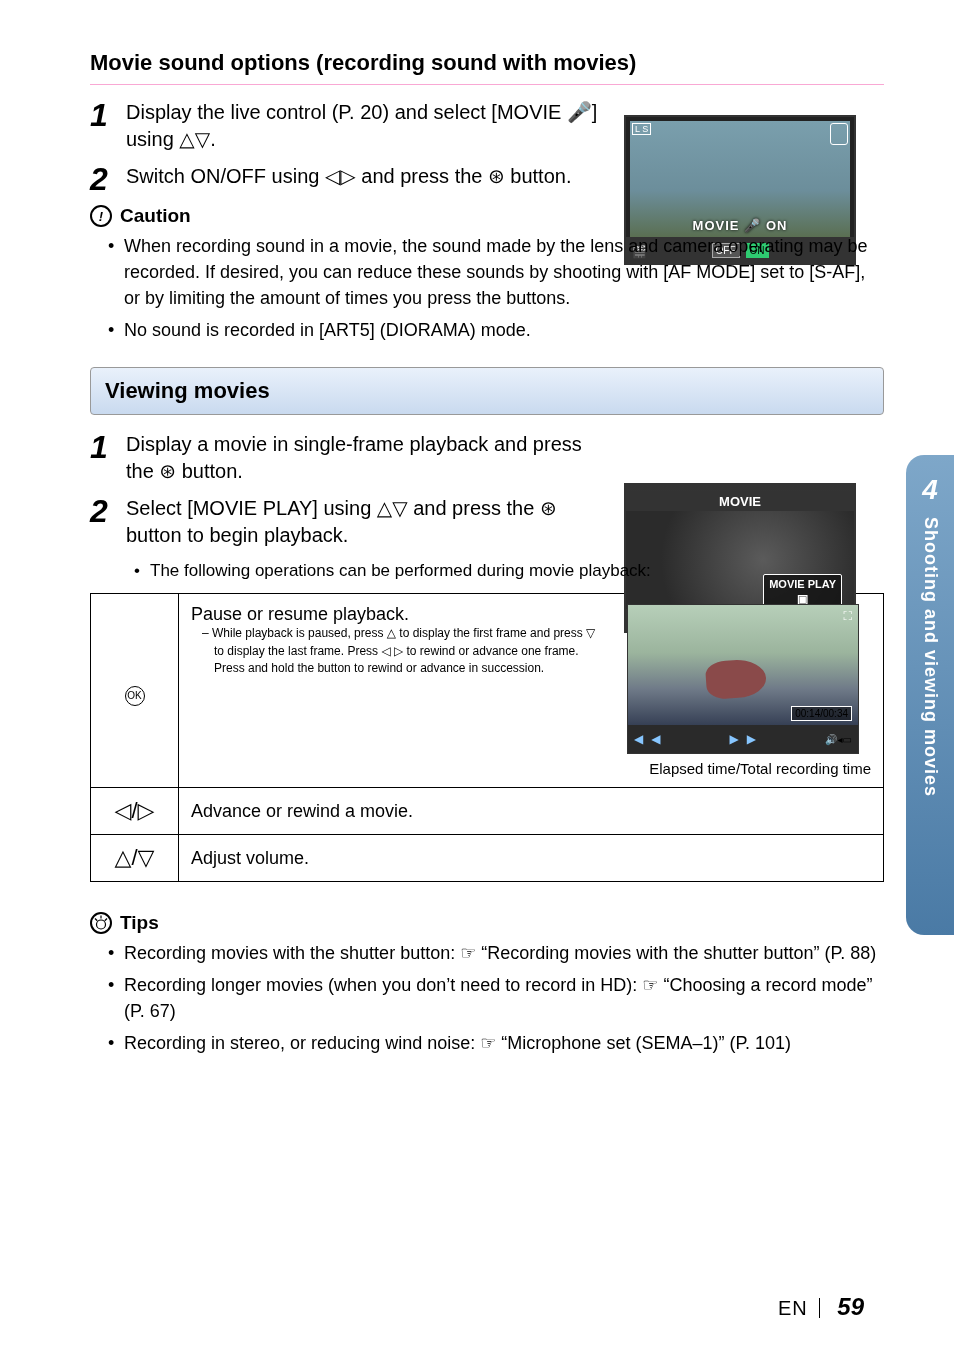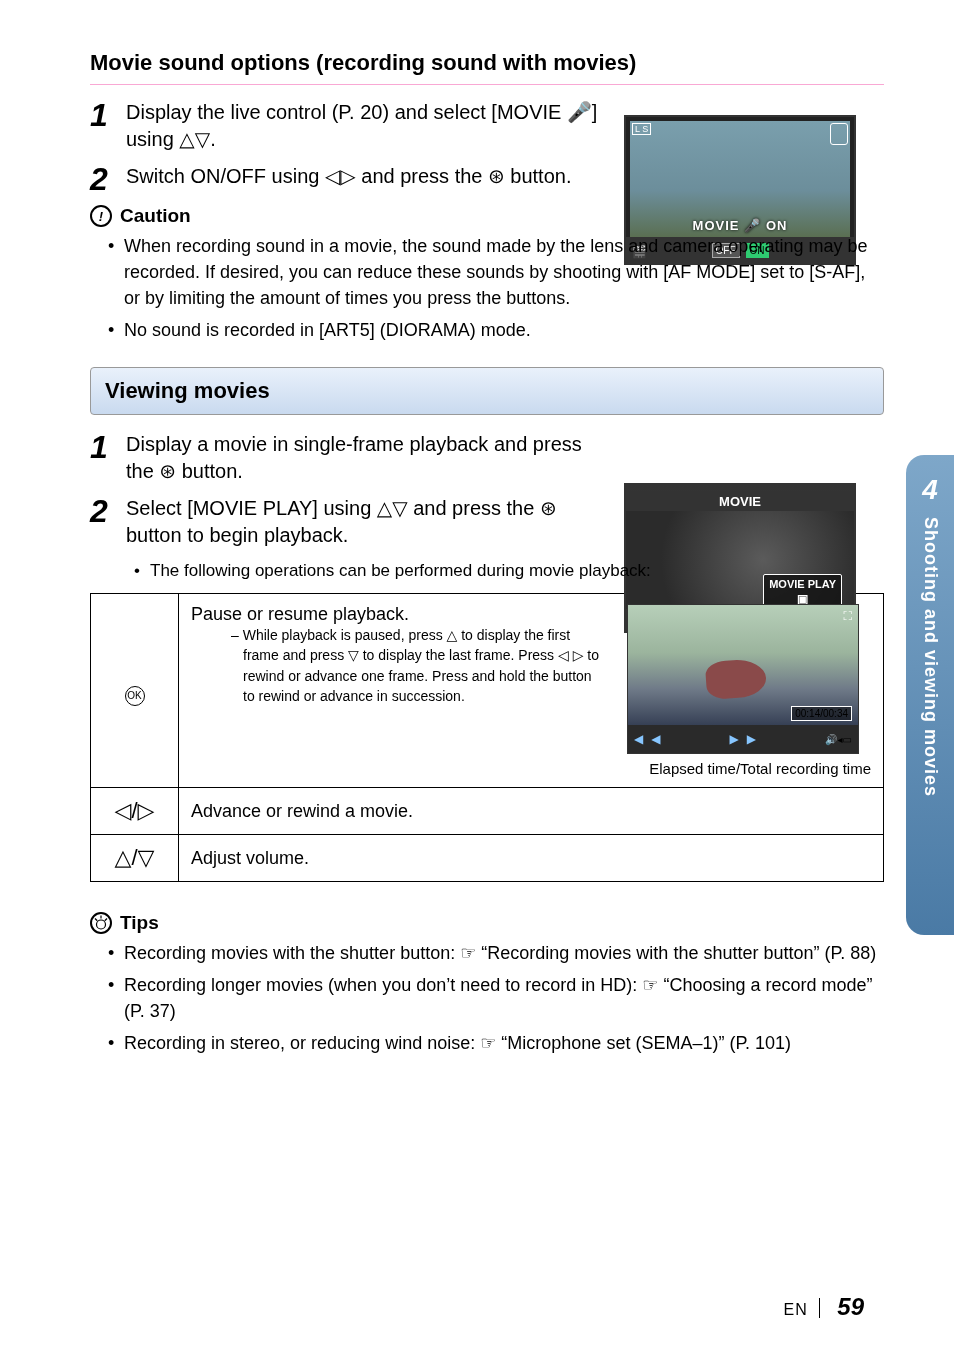--- a/index.html
+++ b/index.html
@@ -43,37 +43,37 @@
   .shot2-title { position: absolute; top: 6px; left: 0; right: 0; text-align: center; font-size: 13px; font-weight: 700; background: #333; padding: 3px 0; }
   .shot2-play { position: absolute; right: 12px; top: 78px; text-align: center; font-size: 11px; font-weight: 700; background: rgba(20,20,20,.85); padding: 3px 5px; border: 1px solid #fff; border-radius: 2px; margin-top: 11px; }
   .shot2-play-icon { text-align: center; font-size: 12px; margin-top: 2px; }
   .shot2-bottom { position: absolute; bottom: 0; left: 0; right: 0; height: 22px; background: #333; display: flex; justify-content: space-between; align-items: center; padding: 0 6px; font-size: 11px; }
   .shot2-bottom .kbd { border: 1px solid #fff; padding: 0 3px; font-size: 9px; margin-left: 2px; }
   .shot2-scene { position:absolute; top:26px; bottom:22px; left:0; right:0; background: radial-gradient(circle at 60% 50%, #5b5b5b 0%, #2b2b2b 70%); }
 
   .playback-table { border-collapse: collapse; width: 100%; margin-top: 10px; }
   .playback-table td { border: 1px solid #000; padding: 10px 12px; font-size: 18px; vertical-align: middle; }
   .playback-table td.sym { text-align: center; width: 88px; font-size: 22px; }
-  .sub-indent { margin-left: 40px; text-indent: -12px; padding-left: 12px; font-size: 14px; line-height: 1.45; }
+  .sub-indent { margin-left: 11px; text-indent: -12px; padding-left: 12px; font-size: 12px; line-height: 1.45; }
 
   .shot3 { width: 232px; height: 150px; background: #000; position: relative; border: 1px solid #333; }
   .shot3-scene { position: absolute; inset: 0 0 28px 0; background: linear-gradient(#b7cfb9 0%, #9bb49d 40%, #6f7a88 70%, #364055 100%); }
   .shot3-bird { position: absolute; left: 34%; top: 46%; width: 60px; height: 38px; background: #8a4a4a; border-radius: 40% 60% 55% 40%; transform: rotate(-4deg); }
   .shot3-bottom { position: absolute; bottom: 0; left: 0; right: 0; height: 28px; background: #2a2a2a; display: flex; align-items: center; justify-content: space-between; padding: 0 6px; font-size: 10px; }
   .shot3-arrows { color: #87c6ff; font-size: 12px; letter-spacing: 8px; }
   .shot3-time { position: absolute; right: 6px; bottom: 32px; border: 1px solid #fff; background: rgba(0,0,0,.5); padding: 1px 3px; font-size: 10px; }
   .shot3-topright { position: absolute; top: 4px; right: 6px; font-size: 12px; color: #fff; }
   .shot3-caption { font-size: 15px; text-align: right; margin-top: 6px; }
 
   .tips-section { margin-top: 30px; }
   .tips-icon svg { width: 22px; height: 22px; }
 
   .footer { position: absolute; bottom: 36px; right: 90px; font-size: 18px; }
   .footer .pg { font-size: 24px; font-style: italic; font-weight: 700; margin-left: 6px; }
-  .footer .en { font-size: 16px; letter-spacing: 1px; }
+  .footer .en { font-size: 20px; letter-spacing: 1px; }
   .footer .bar { display: inline-block; width: 1.5px; height: 20px; background: #000; margin: 0 6px; vertical-align: -3px; }
 
   .ok-btn { display: inline-block; border: 1.5px solid #000; border-radius: 50%; width: 20px; height: 20px; font-size: 10px; line-height: 17px; text-align: center; vertical-align: -3px; }
   .tri { font-family: "Segoe UI Symbol", "Apple Symbols", sans-serif; }
 
   .cell-flex { display: flex; gap: 28px; align-items: flex-start; }
   .cell-left { flex: 1; }
   .cell-right { width: 244px; flex: 0 0 244px; }
 </style>
 </head>
@@ -192,21 +192,21 @@
             <circle cx="12" cy="14" r="6"></circle>
             <line x1="12" y1="2" x2="12" y2="6"></line>
             <line x1="4" y1="6" x2="7" y2="9"></line>
             <line x1="20" y1="6" x2="17" y2="9"></line>
           </svg>
       </span>
       <span class="tips-label">Tips</span>
     </div>
     <ul class="bullets">
       <li>Recording movies with the shutter button:  ☞  “Recording movies with the shutter button” (P. 88)</li>
-      <li>Recording longer movies (when you don’t need to record in HD):  ☞  “Choosing a record mode” (P. 37)</li>
+      <li>Recording longer movies (when you don’t need to record in HD):  ☞  “Choosing a record mode” (P. 67)</li>
       <li>Recording in stereo, or reducing wind noise:  ☞  “Microphone set (SEMA–1)” (P. 101)</li>
     </ul>
   </div>
 
   <div class="footer">
     <span class="en">EN</span>
     <span class="bar"></span>
     <span class="pg">59</span>
   </div>
 

